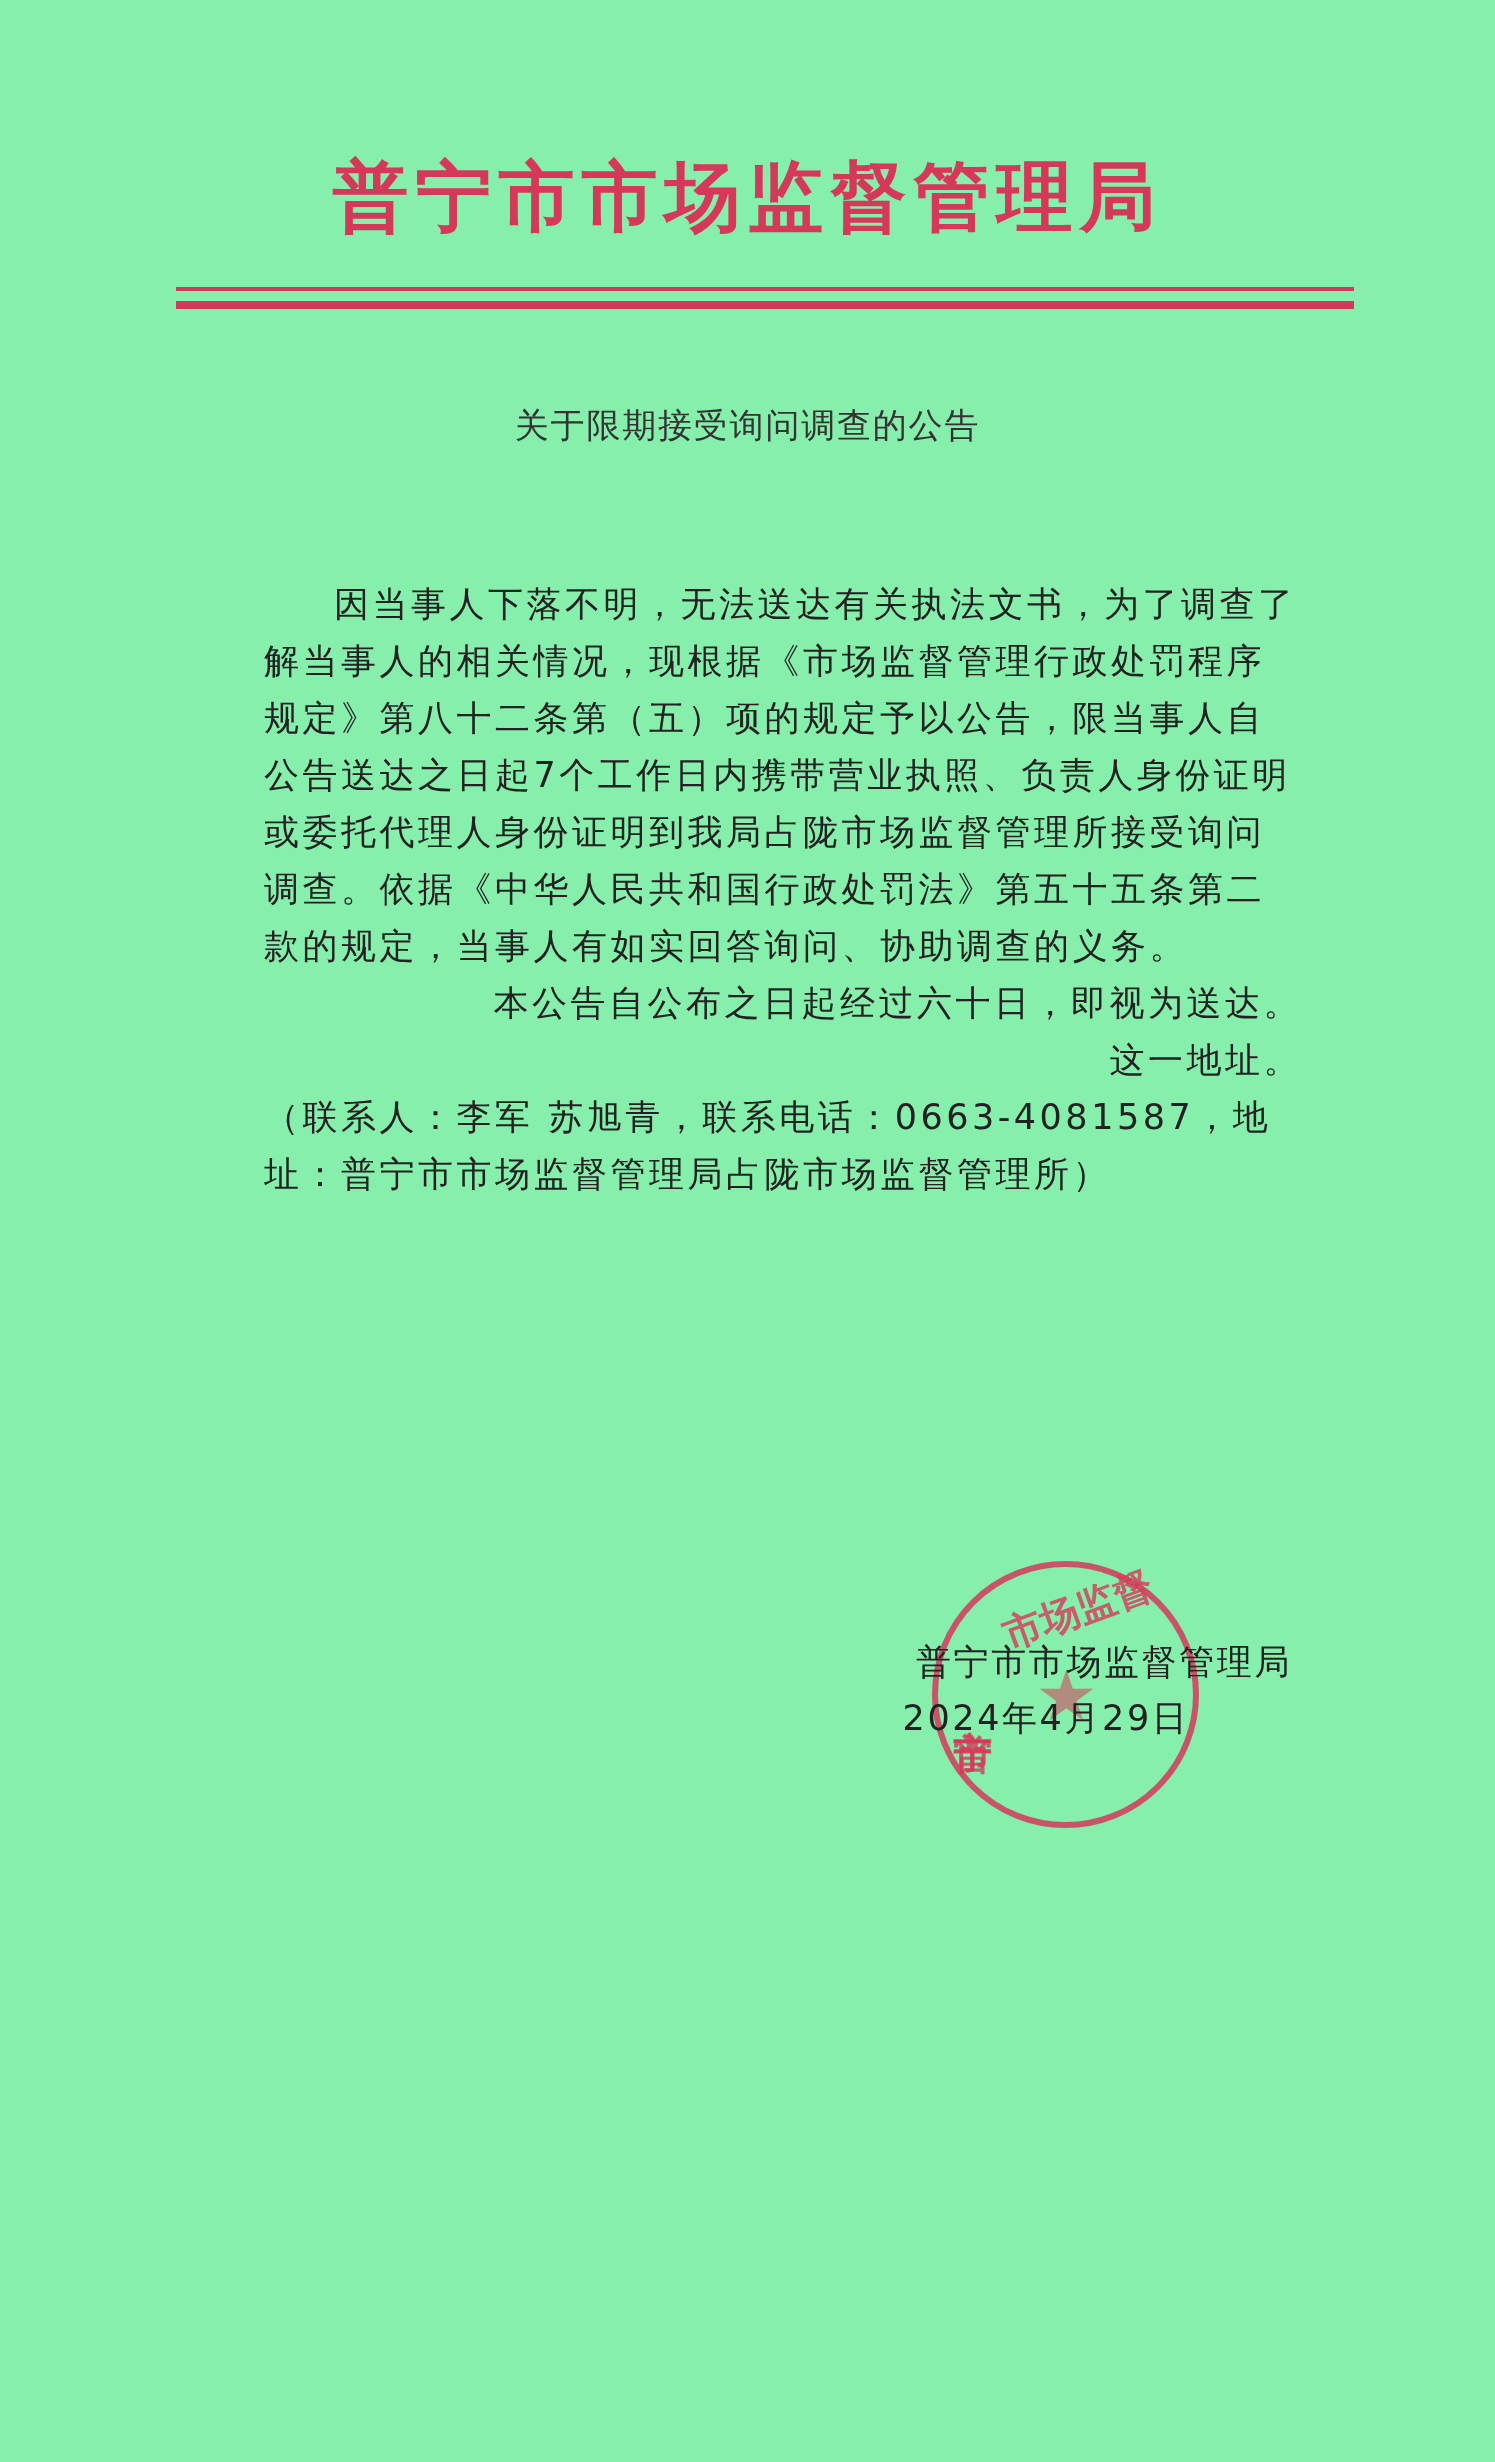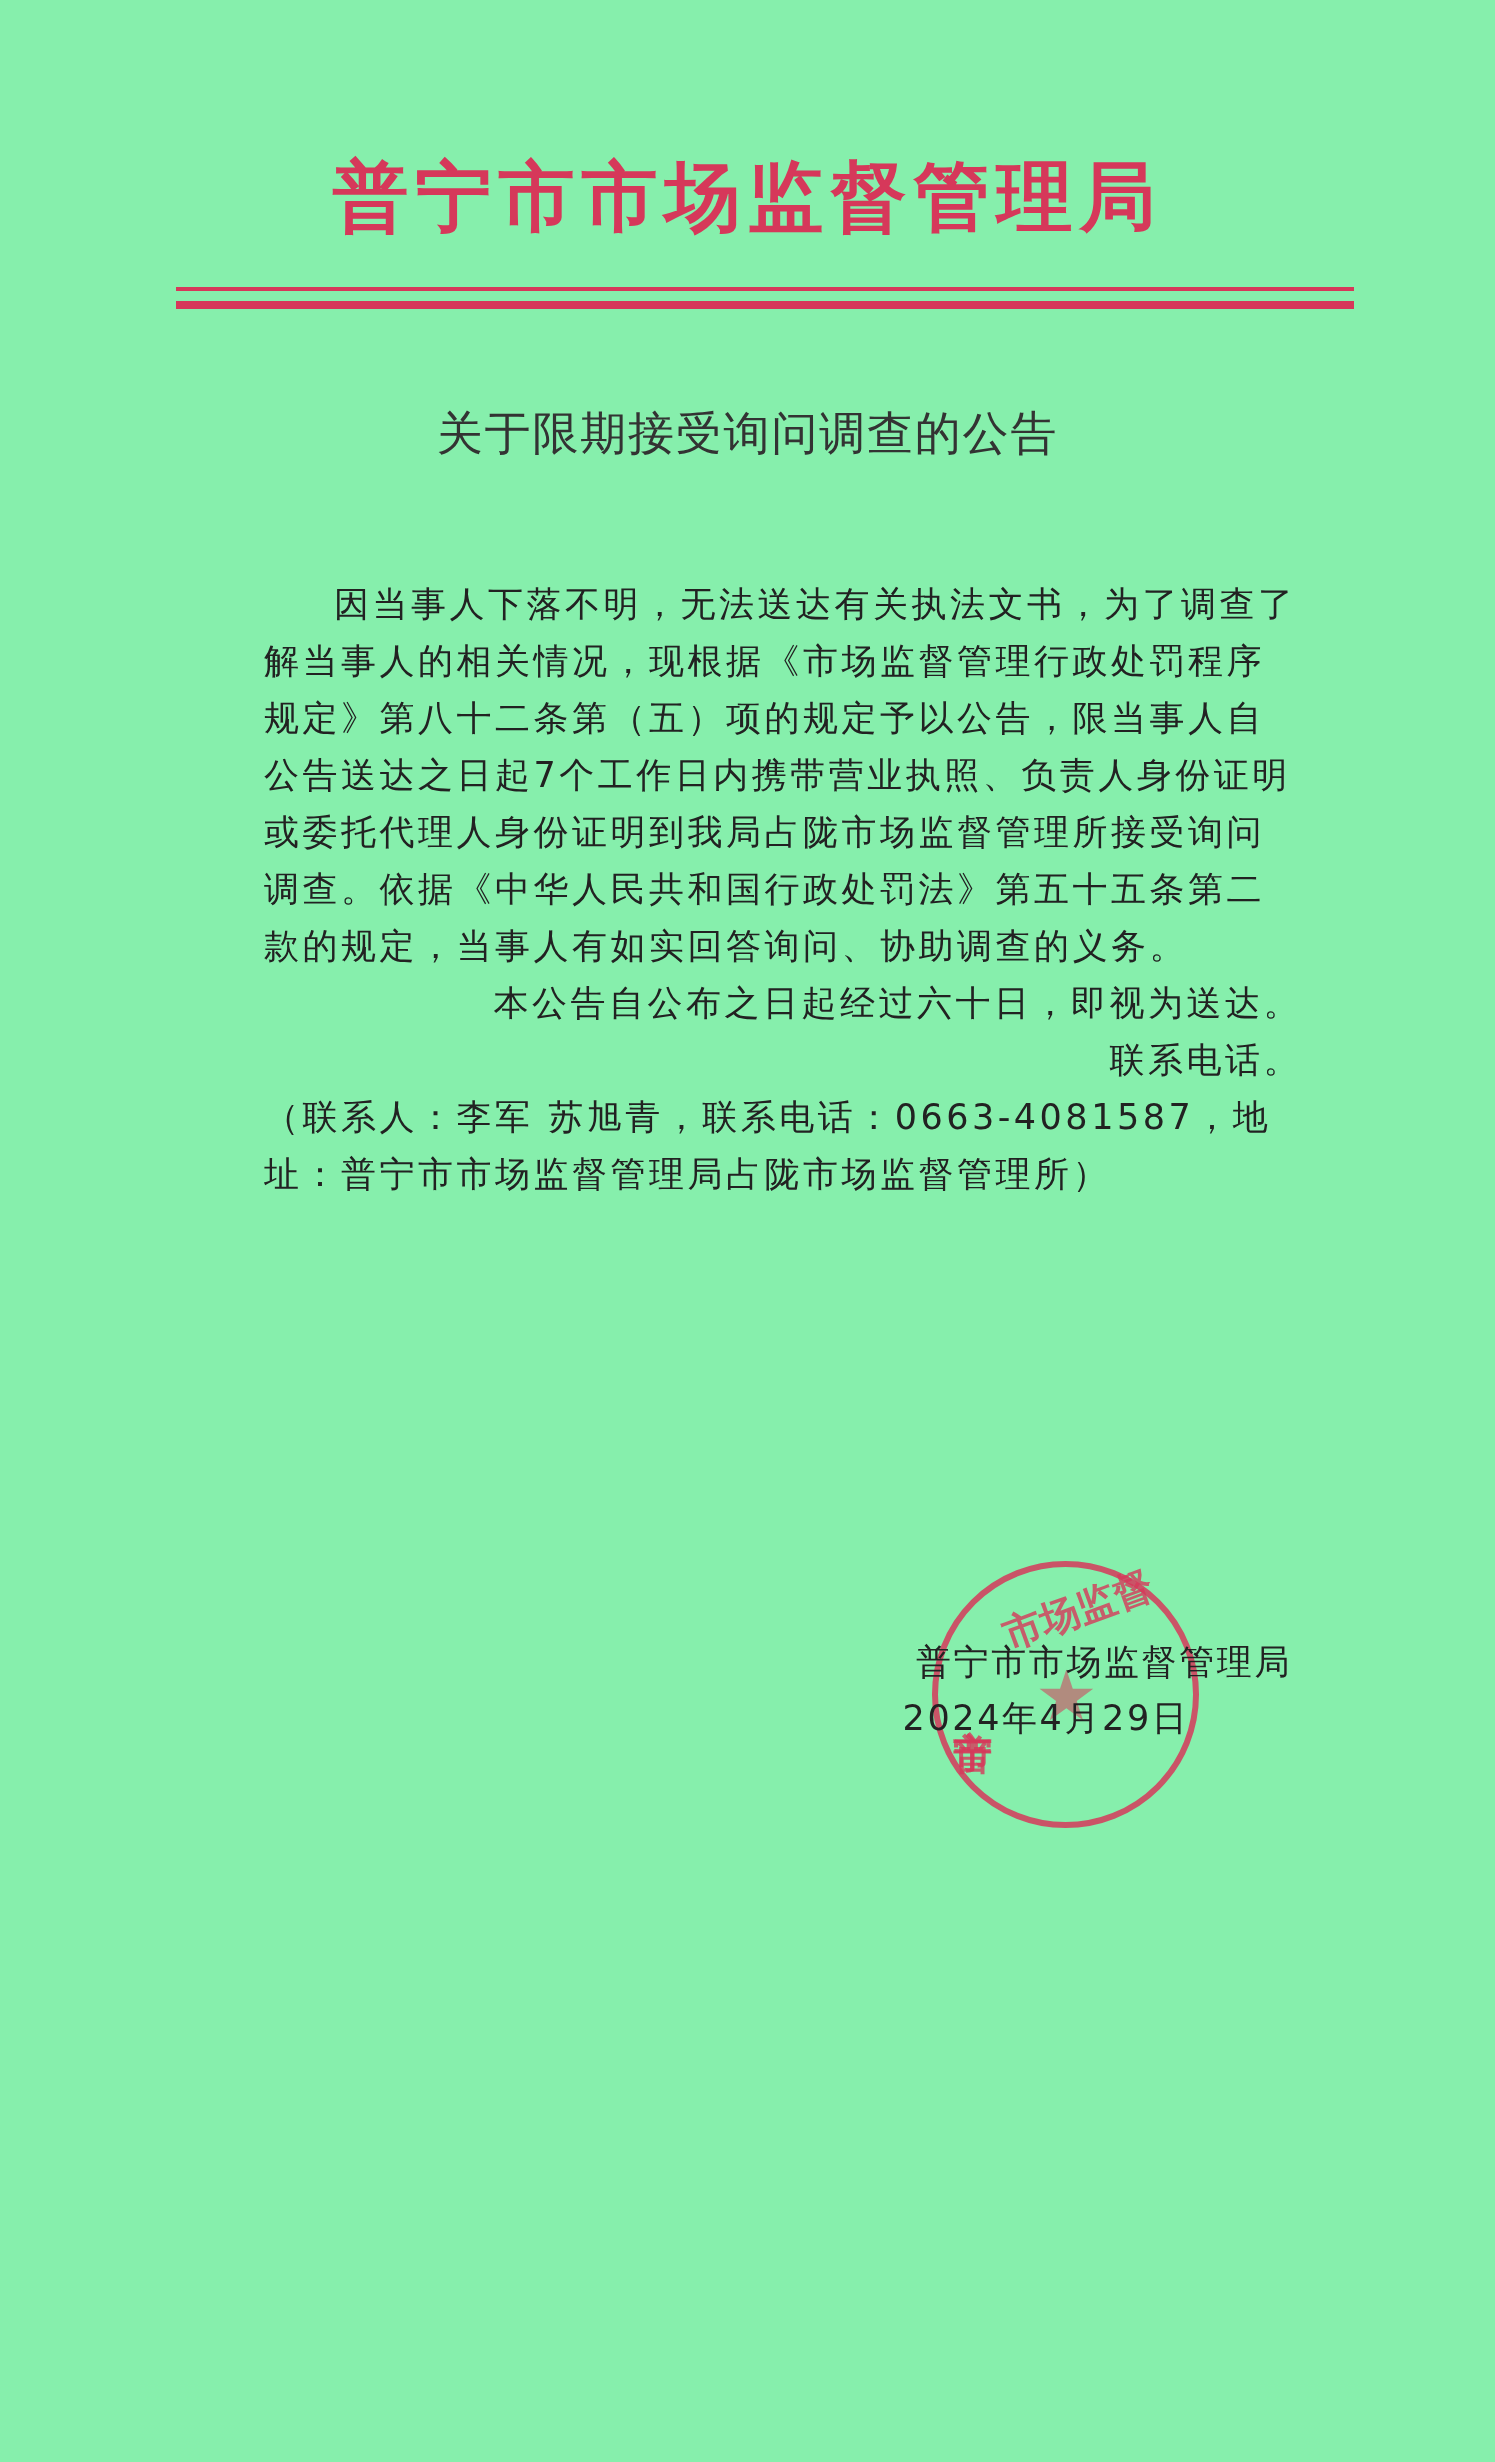--- a/index.html
+++ b/index.html
@@ -8,21 +8,21 @@
   .page { position: absolute; left: 0; top: 0; width: 1495px; height: 2462px; background: #86efac; }
 
   .letterhead { position: absolute; left: 0; top: 148px; width: 1495px; text-align: center;
                 color: #d6385a; font-family: "DejaVu Serif", "Liberation Serif", serif;
                 font-weight: bold; font-size: 76px; letter-spacing: 7px; line-height: 97px; }
   .rule-thin { position: absolute; left: 176px; top: 287px; width: 1178px; height: 4.4px; background: #d6385a; }
   .rule-thick { position: absolute; left: 176px; top: 301px; width: 1178px; height: 8px; background: #d6385a; }
 
   .doc-title { position: absolute; left: 0; top: 403px; width: 1495px; text-align: center;
                font-family: "DejaVu Sans", "Liberation Sans", sans-serif;
-               font-size: 46px; color: #333; letter-spacing: 1.8px; }
+               font-size: 34px; color: #333; letter-spacing: 1.8px; }
 
   .body-text { position: absolute; left: 264px; top: 576px; width: 1038px;
                font-family: "DejaVu Sans", "Liberation Sans", sans-serif;
                font-size: 35px; line-height: 57px; color: #222; letter-spacing: 3.5px; }
   .body-text p { margin: 0; }
   .indent { text-indent: 70px; }
   .indent-plain { padding-left: 70px; text-align: right; }
 
   .signature { position: absolute; left: 835px; top: 1634px; width: 457px; text-align: right;
                font-family: "DejaVu Sans", "Liberation Sans", sans-serif;
@@ -40,21 +40,21 @@
 
   <div class="letterhead">普宁市市场监督管理局</div>
   <div class="rule-thin"></div>
   <div class="rule-thick"></div>
 
   <div class="doc-title">关于限期接受询问调查的公告</div>
 
   <div class="body-text">
     <p class="indent">因当事人下落不明，无法送达有关执法文书，为了调查了解当事人的相关情况，现根据《市场监督管理行政处罚程序规定》第八十二条第（五）项的规定予以公告，限当事人自公告送达之日起7个工作日内携带营业执照、负责人身份证明或委托代理人身份证明到我局占陇市场监督管理所接受询问调查。依据《中华人民共和国行政处罚法》第五十五条第二款的规定，当事人有如实回答询问、协助调查的义务。</p>
     <p class="indent-plain">本公告自公布之日起经过六十日，即视为送达。</p>
-    <p class="indent-plain">联系电话。</p>
+    <p class="indent-plain">这一地址。</p>
     <p>（联系人：李军 苏旭青，联系电话：0663-4081587，地址：普宁市市场监督管理局占陇市场监督管理所）</p>
   </div>
 
   <div class="seal">
     <div class="seal-text">
       <span style="position:absolute;left:62px;top:16px;transform:rotate(-20deg);">市场监督</span>
       <span style="position:absolute;left:8.8px;top:132px;writing-mode:vertical-rl;">普宁市</span>
     </div>
     <div class="seal-star">★</div>
   </div>

